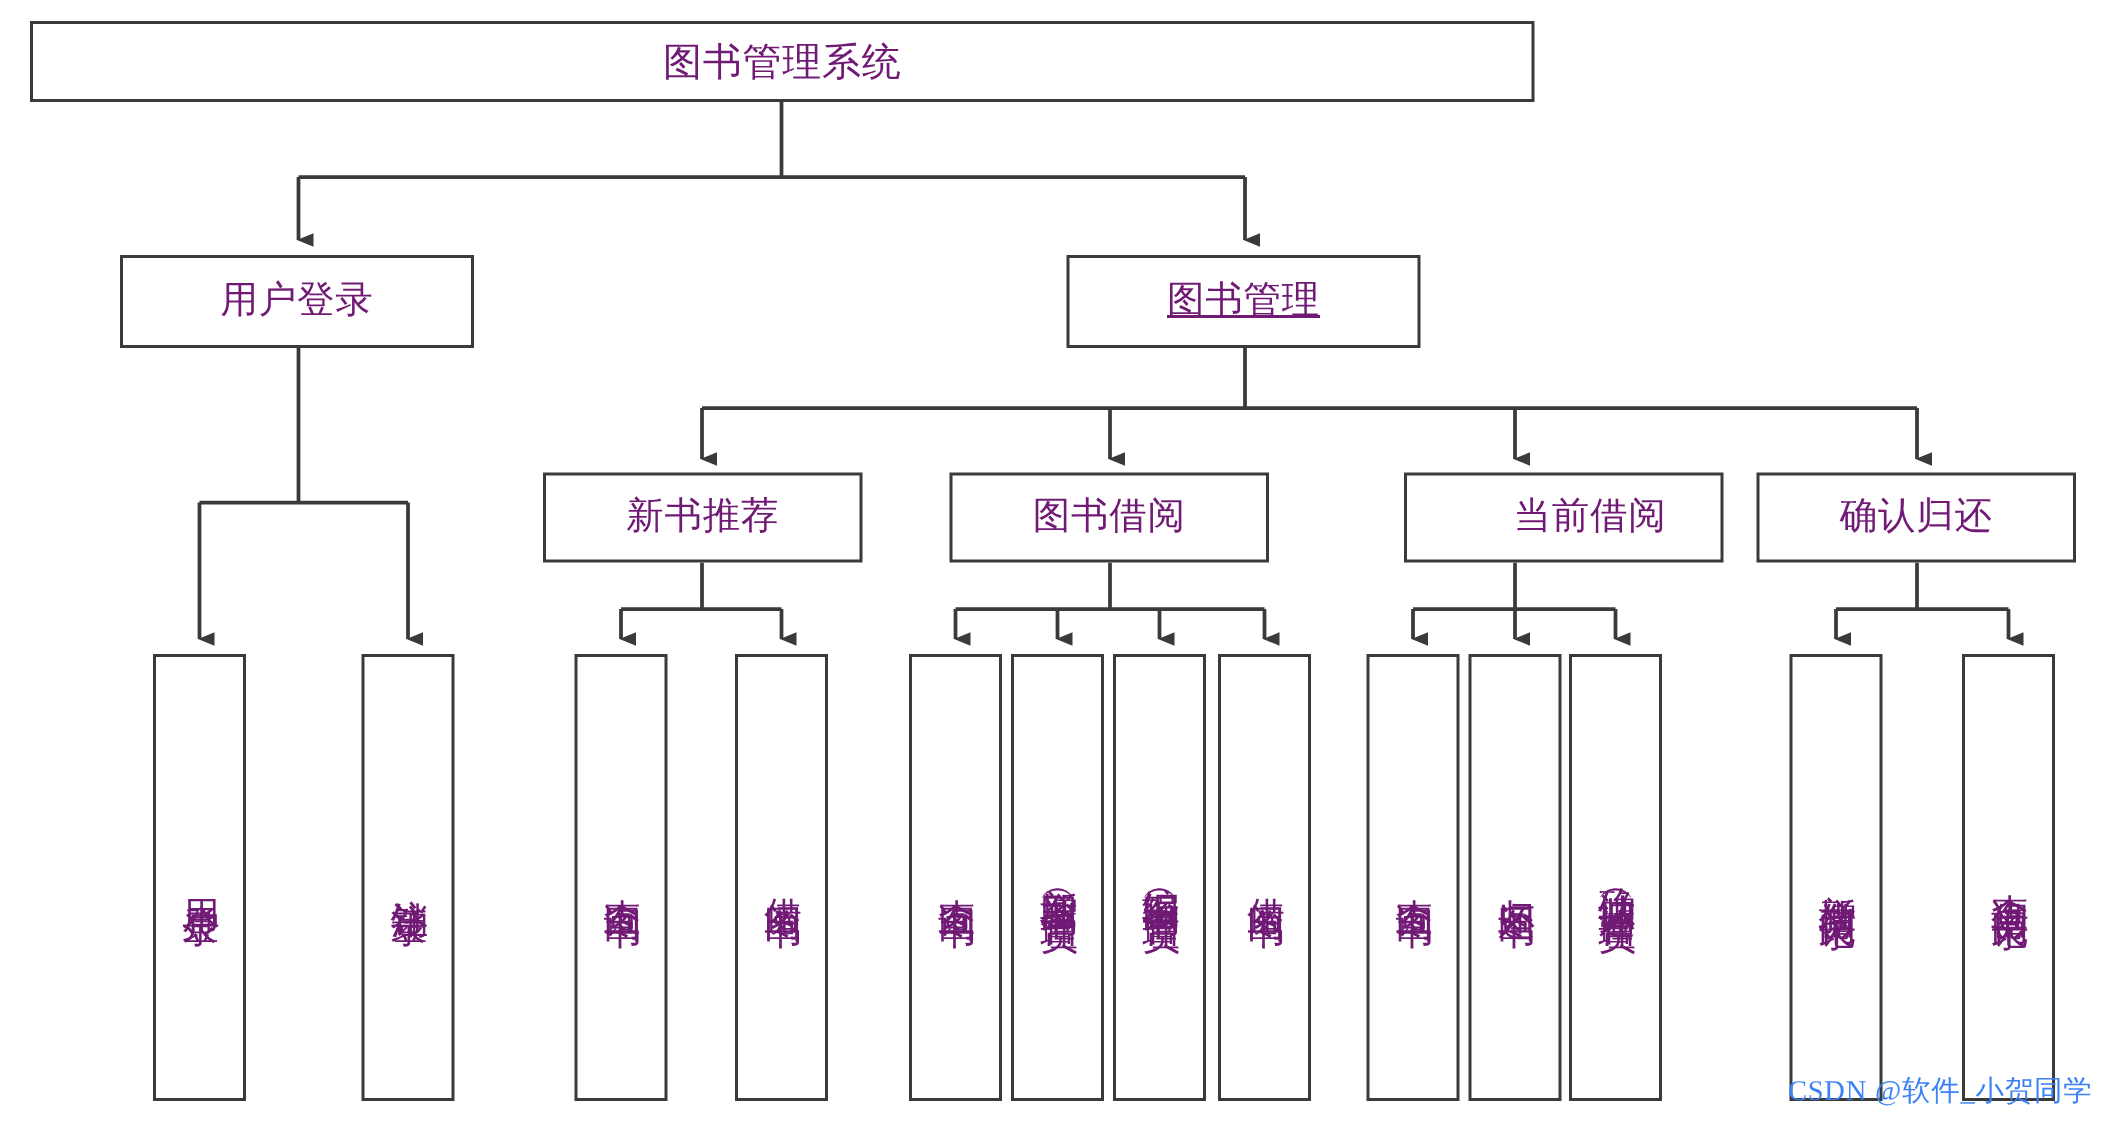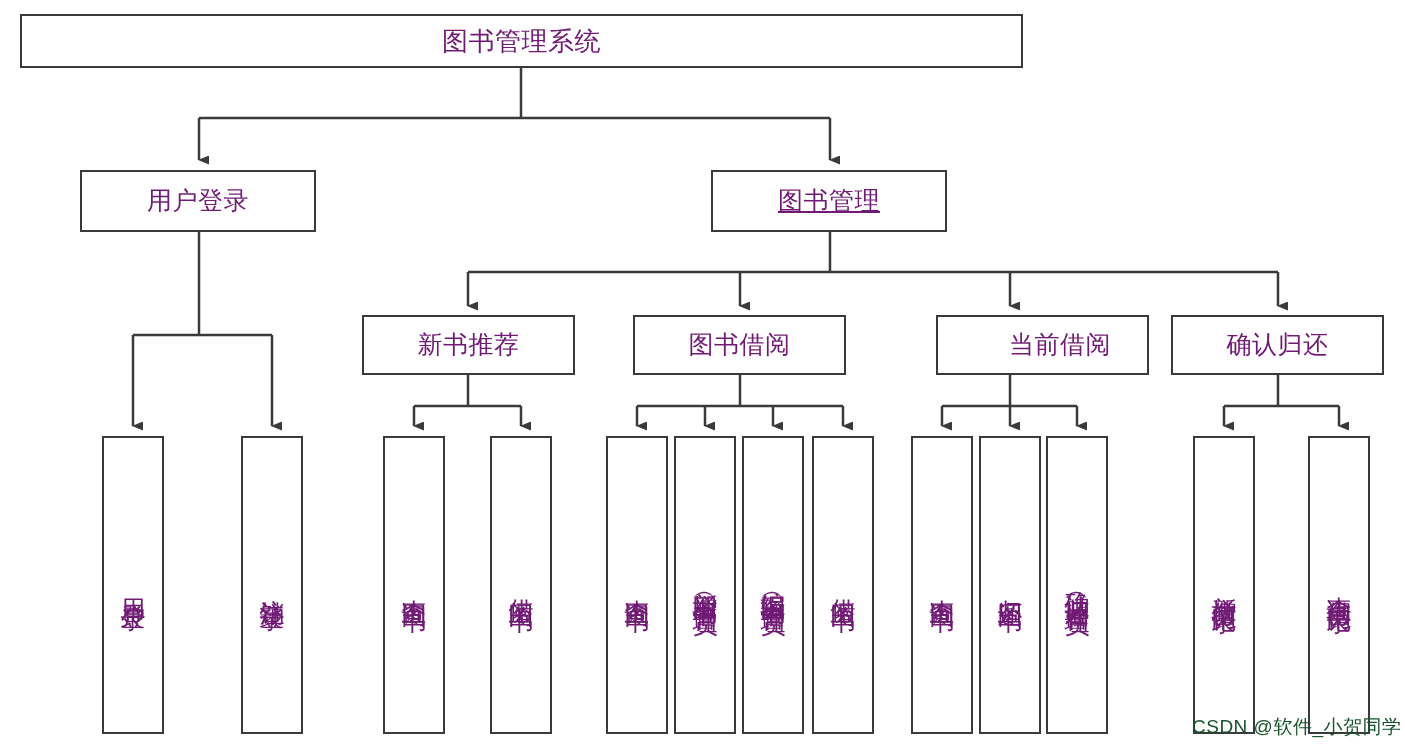--- a/index.html
+++ b/index.html
@@ -58,24 +58,25 @@
     writing-mode: vertical-rl;
     text-orientation: upright;
     font-size: 25px;
     line-height: 1.0;
     letter-spacing: 3px;
     white-space: nowrap;
   }
   .watermark {
     position: absolute;
     font-size: 19px;
-    color: #14532d;
+    color: #3b82f6;
     white-space: nowrap;
     z-index: 6;
     letter-spacing: 0.5px;
+    font-family: Liberation Serif, serif;
   }
 </style>
 </head>
 <body>
 
 <div id="canvas">
 
   <svg id="edges" viewBox="0 0 1405 747" xmlns="http://www.w3.org/2000/svg">
     <defs>
       <marker id="arw" markerWidth="9" markerHeight="11" refX="4.5" refY="10" orient="auto" markerUnits="userSpaceOnUse">

